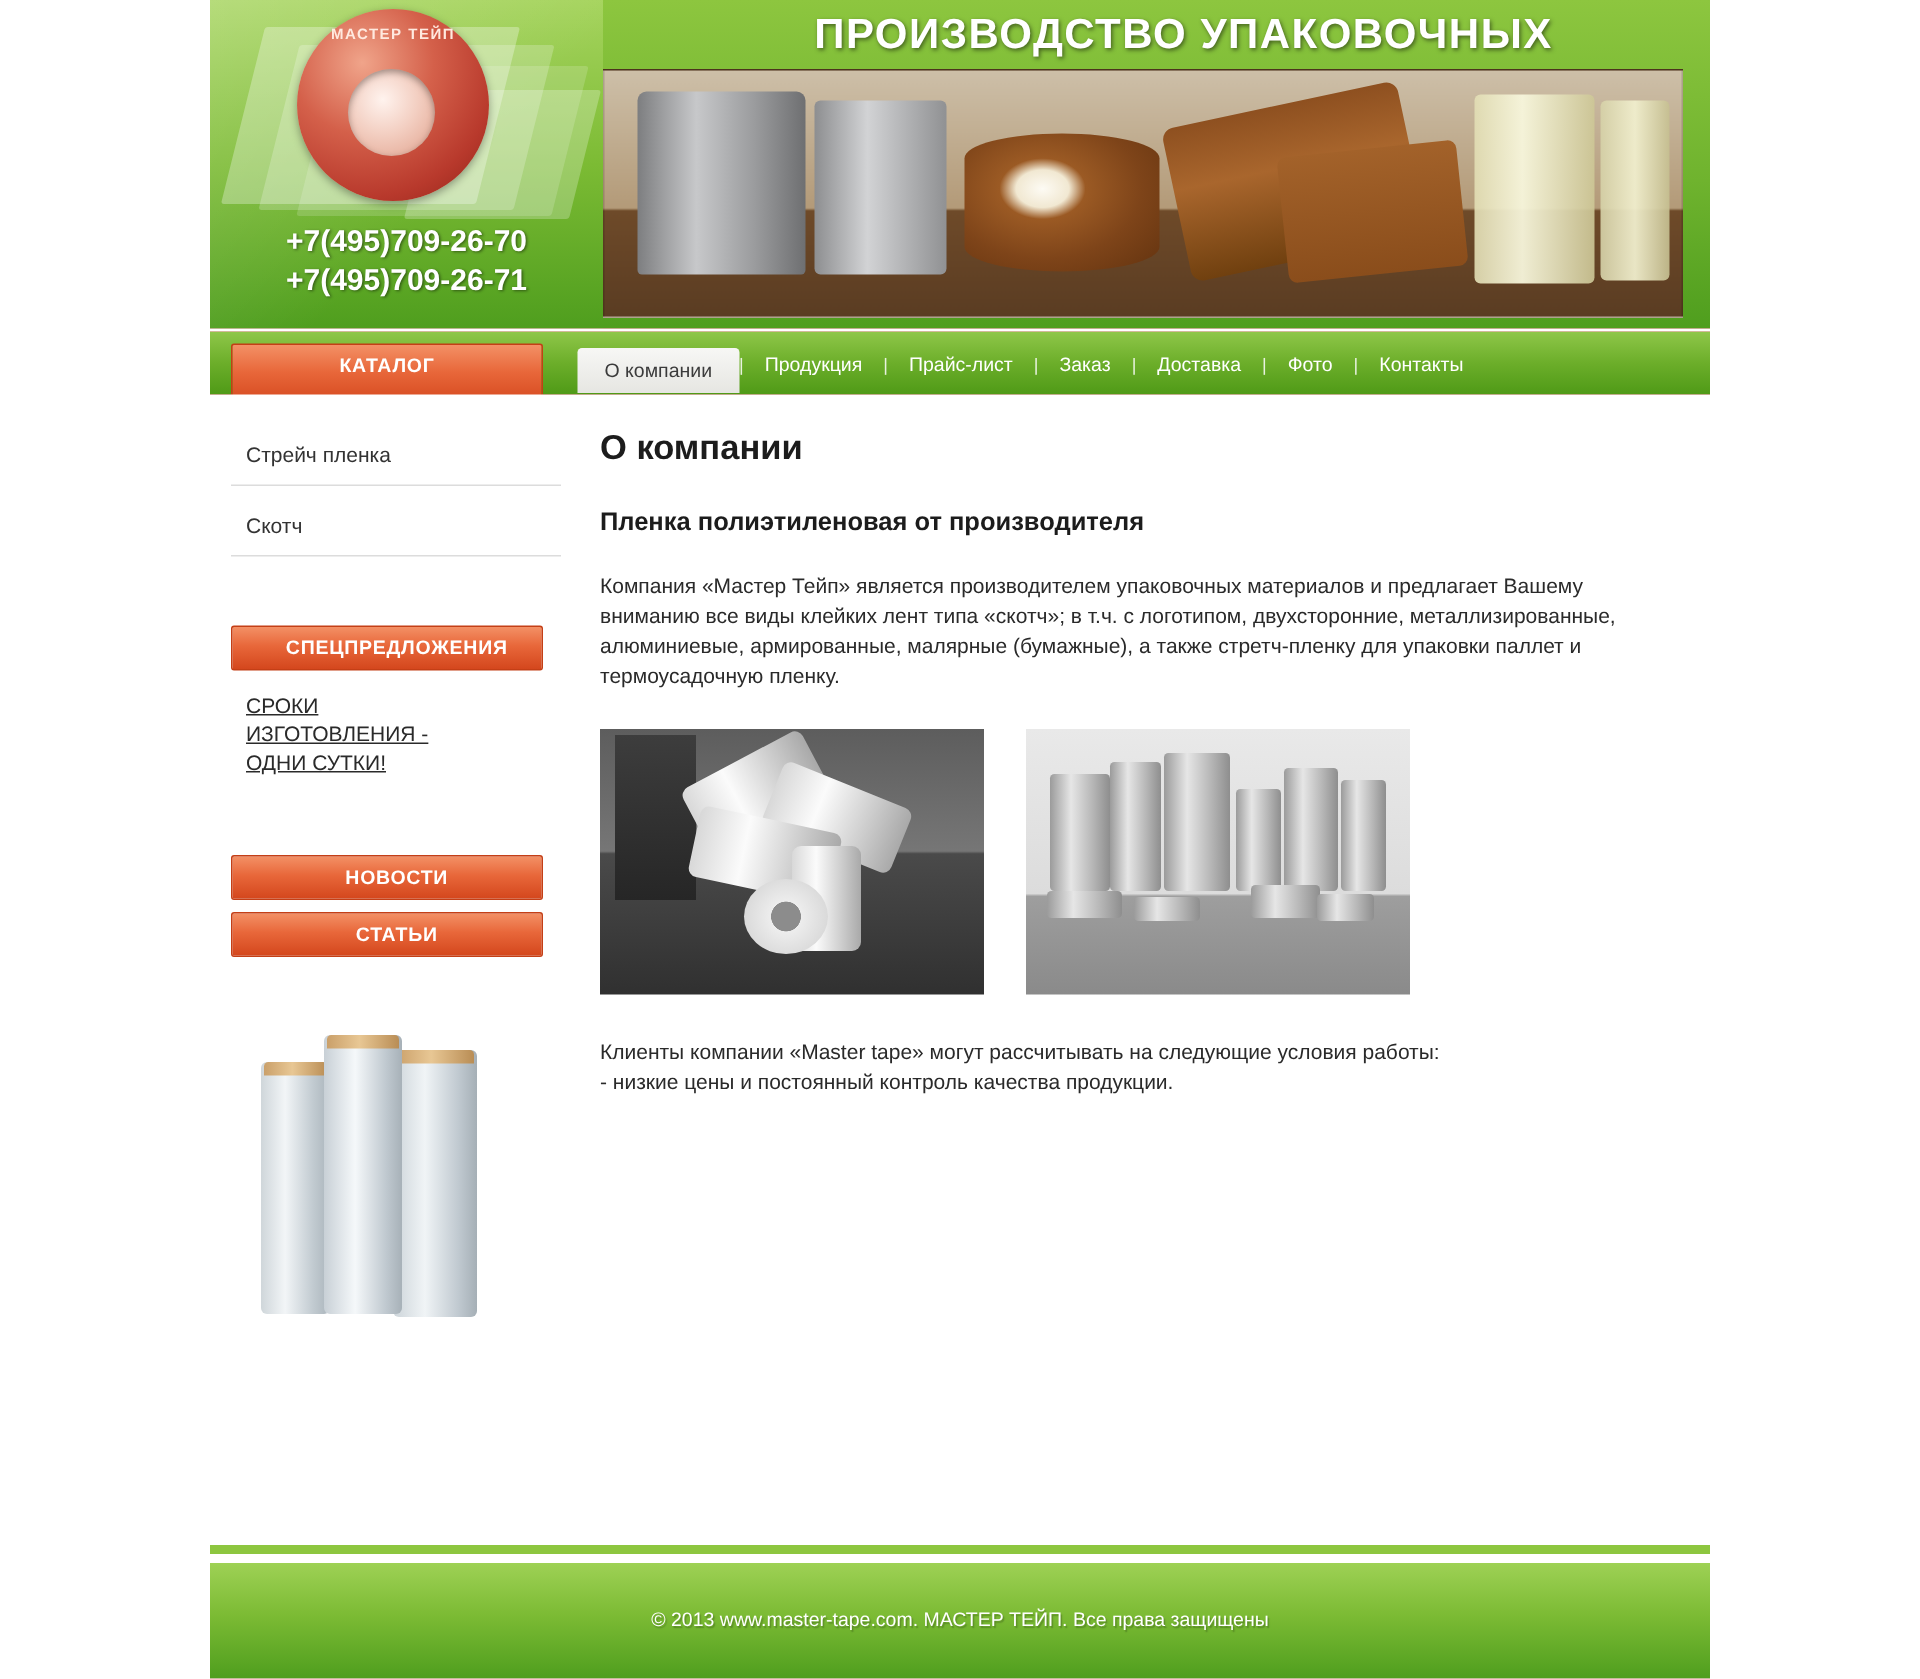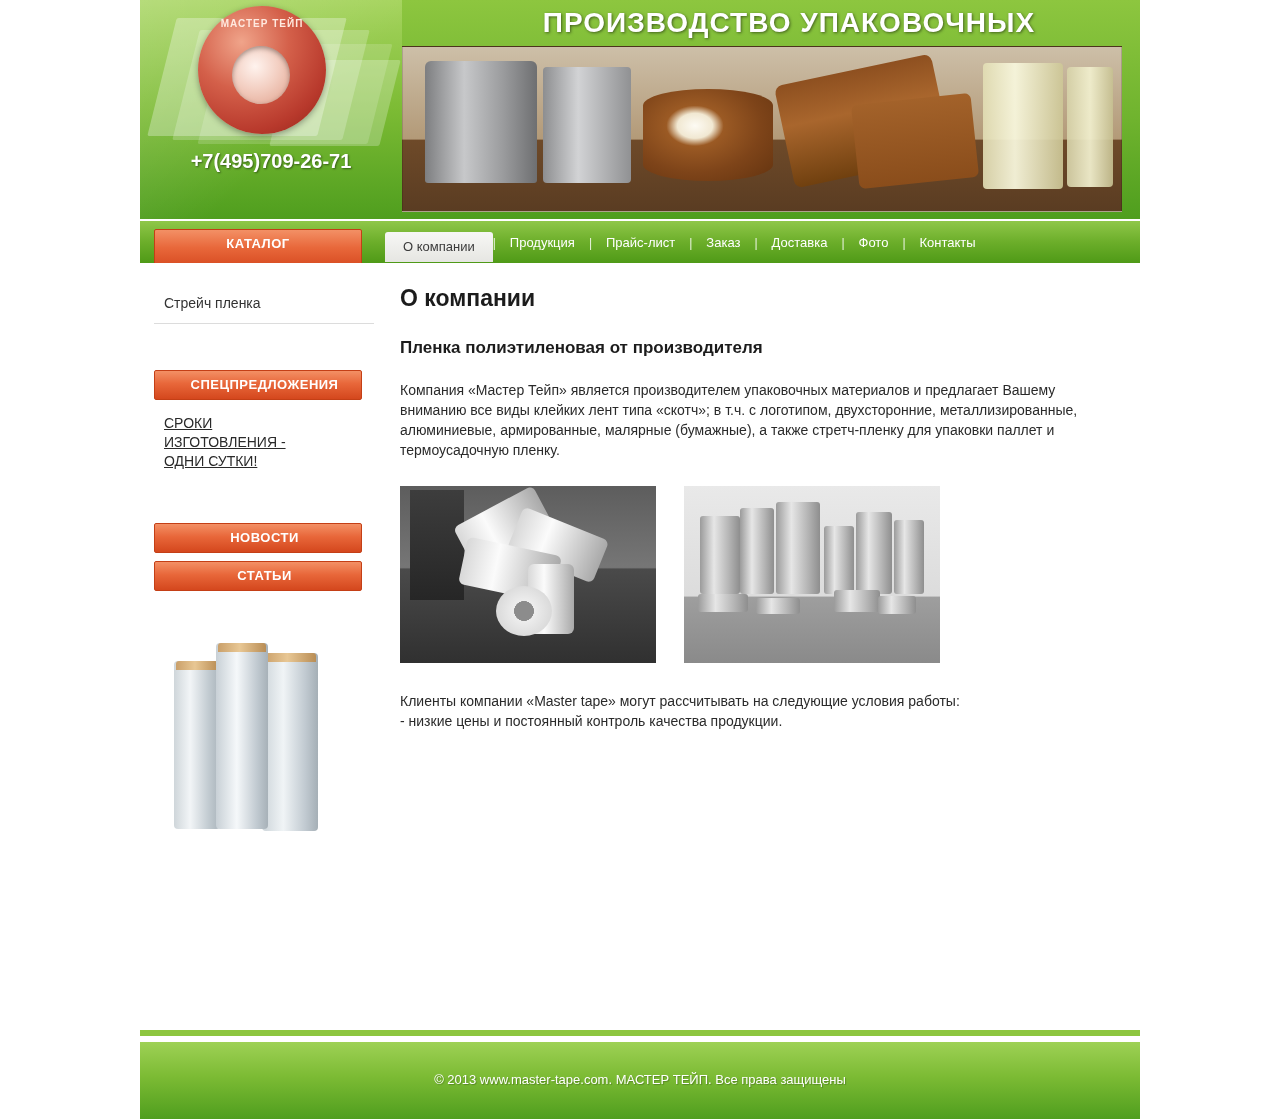--- a/index.html
+++ b/index.html
@@ -376,20 +376,21 @@
       <div class="header-left">
         <div class="film-sheet fs1"></div>
         <div class="film-sheet fs2"></div>
         <div class="film-sheet fs3"></div>
         <div class="film-sheet fs4"></div>
         <div class="logo">
           <div class="logo-text">МАСТЕР ТЕЙП</div>
           <div class="logo-inner"></div>
         </div>
         <div class="phones">
+          <div>+7(495)709-26-70</div>
           <div>+7(495)709-26-71</div>
         </div>
       </div>
       <div class="header-title">ПРОИЗВОДСТВО  УПАКОВОЧНЫХ  МАТЕРИАЛОВ</div>
       <div class="header-photo">
         <div class="roll r-grey"></div>
         <div class="roll r-grey2"></div>
         <div class="roll r-brown-big"></div>
         <div class="roll r-brown-tilt"></div>
         <div class="roll r-brown-tilt2"></div>
@@ -415,20 +416,23 @@
         <span class="nav-sep">|</span>
         <div class="nav-item">Контакты</div>
       </div>
     </div>
 
     <div class="content-wrap">
 
       <div class="sidebar">
         <div class="cat-link">
           <span>Стрейч пленка</span>
+        </div>
+        <div class="cat-link">
+          <span>Скотч</span>
         </div>
 
         <div class="orange-bar spec-offer">СПЕЦПРЕДЛОЖЕНИЯ</div>
         <div class="spec-link">СРОКИ ИЗГОТОВЛЕНИЯ - ОДНИ СУТКИ!</div>
 
         <div class="orange-bar news-bar">НОВОСТИ</div>
         <div class="orange-bar articles-bar">СТАТЬИ</div>
 
         <div class="sidebar-photo">
           <div class="sp-roll spr1"></div>

